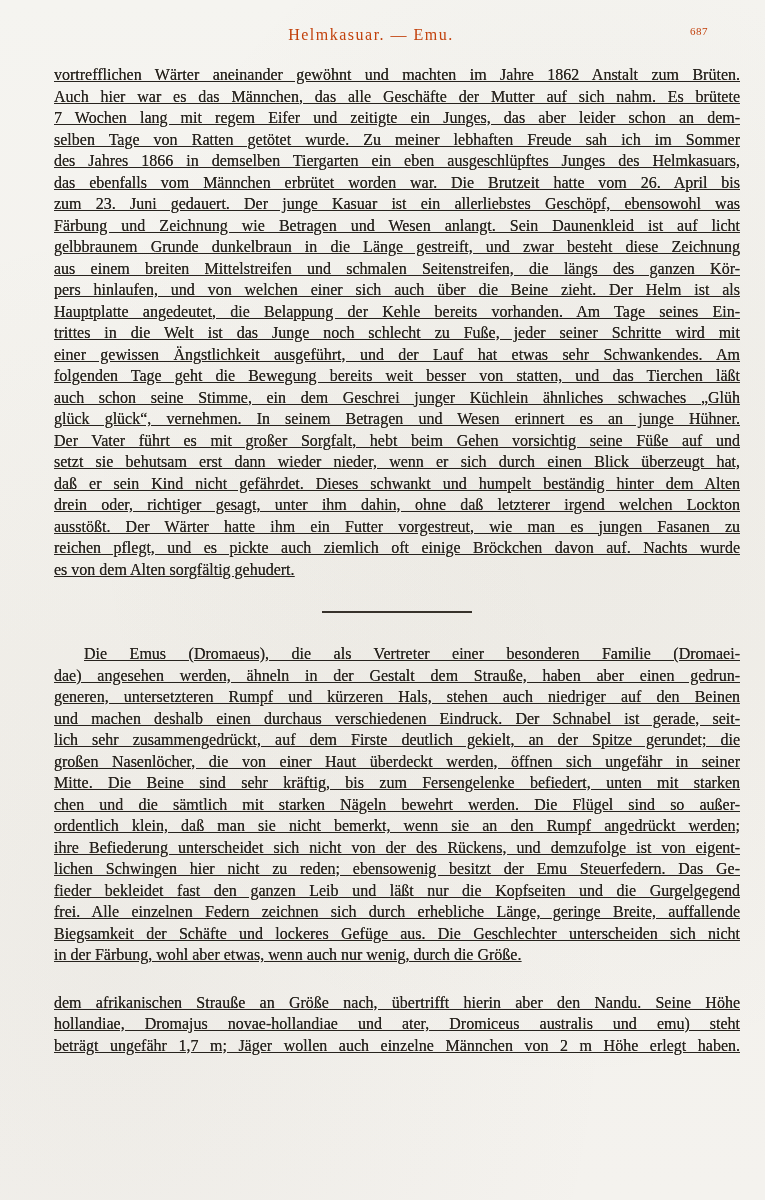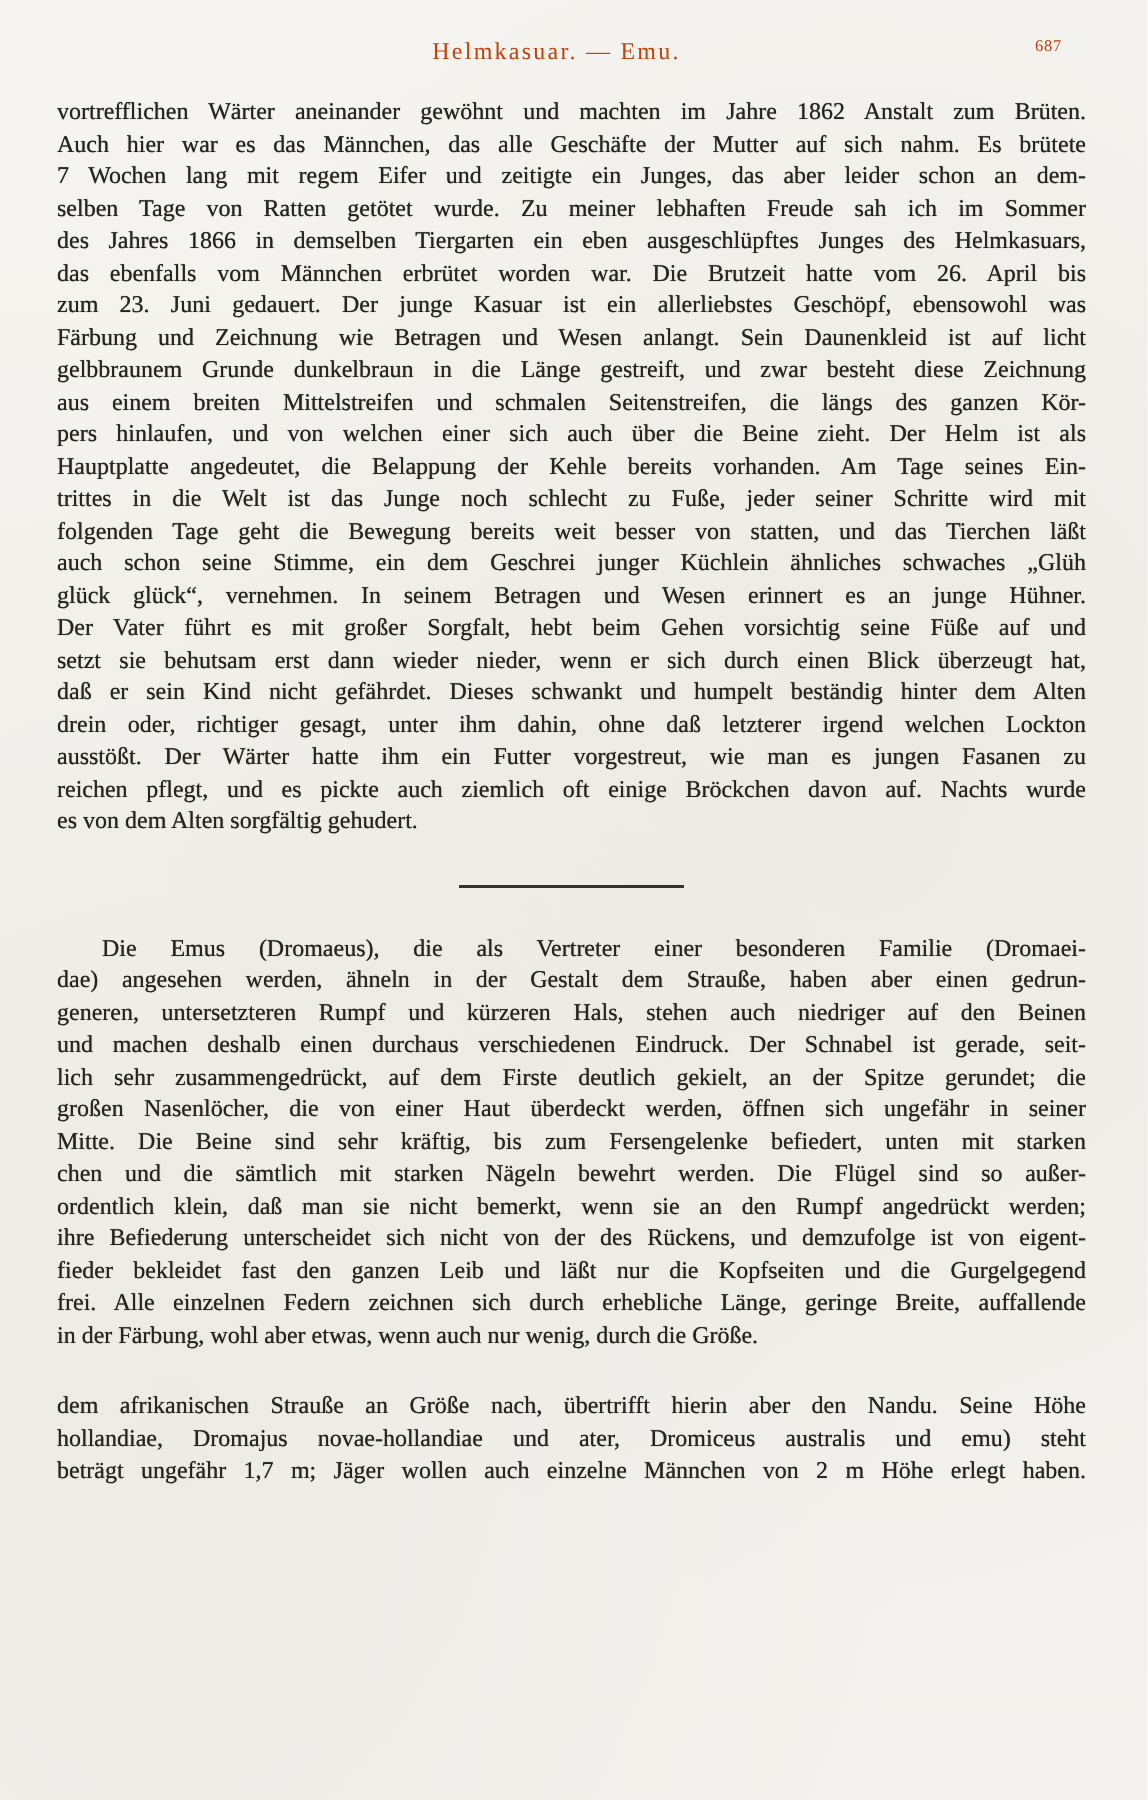--- a/index.html
+++ b/index.html
@@ -36,22 +36,23 @@
   .page-number {
     position: absolute;
     right: 6px;
     top: -1px;
     letter-spacing: 0.5px;
     font-size: 11px;
   }
   .text-block {
     position: absolute;
     top: 64px;
-    left: 38px;
+    left: 54px;
     width: 686px;
+    text-decoration: underline;
   }
   .paragraph { margin: 0; }
   .line {
     height: 21.5px;
     line-height: 21.5px;
     font-size: 16px;
     text-align: justify;
     text-align-last: justify;
     text-shadow: 0 0 0.5px rgba(40,35,28,0.85);
     white-space: normal;
@@ -85,20 +86,21 @@
         <div class="line">selben Tage von Ratten getötet wurde. Zu meiner lebhaften Freude sah ich im Sommer</div>
         <div class="line">des Jahres 1866 in demselben Tiergarten ein eben ausgeschlüpftes Junges des Helmkasuars,</div>
         <div class="line">das ebenfalls vom Männchen erbrütet worden war. Die Brutzeit hatte vom 26. April bis</div>
         <div class="line">zum 23. Juni gedauert. Der junge Kasuar ist ein allerliebstes Geschöpf, ebensowohl was</div>
         <div class="line">Färbung und Zeichnung wie Betragen und Wesen anlangt. Sein Daunenkleid ist auf licht</div>
         <div class="line">gelbbraunem Grunde dunkelbraun in die Länge gestreift, und zwar besteht diese Zeichnung</div>
         <div class="line">aus einem breiten Mittelstreifen und schmalen Seitenstreifen, die längs des ganzen Kör-</div>
         <div class="line">pers hinlaufen, und von welchen einer sich auch über die Beine zieht. Der Helm ist als</div>
         <div class="line">Hauptplatte angedeutet, die Belappung der Kehle bereits vorhanden. Am Tage seines Ein-</div>
         <div class="line">trittes in die Welt ist das Junge noch schlecht zu Fuße, jeder seiner Schritte wird mit</div>
+        <div class="line">einer gewissen Ängstlichkeit ausgeführt, und der Lauf hat etwas sehr Schwankendes. Am</div>
         <div class="line">folgenden Tage geht die Bewegung bereits weit besser von statten, und das Tierchen läßt</div>
         <div class="line">auch schon seine Stimme, ein dem Geschrei junger Küchlein ähnliches schwaches „Glüh</div>
         <div class="line">glück glück“, vernehmen. In seinem Betragen und Wesen erinnert es an junge Hühner.</div>
         <div class="line">Der Vater führt es mit großer Sorgfalt, hebt beim Gehen vorsichtig seine Füße auf und</div>
         <div class="line">setzt sie behutsam erst dann wieder nieder, wenn er sich durch einen Blick überzeugt hat,</div>
         <div class="line">daß er sein Kind nicht gefährdet. Dieses schwankt und humpelt beständig hinter dem Alten</div>
         <div class="line">drein oder, richtiger gesagt, unter ihm dahin, ohne daß letzterer irgend welchen Lockton</div>
         <div class="line">ausstößt. Der Wärter hatte ihm ein Futter vorgestreut, wie man es jungen Fasanen zu</div>
         <div class="line">reichen pflegt, und es pickte auch ziemlich oft einige Bröckchen davon auf. Nachts wurde</div>
         <div class="line no-justify-last">es von dem Alten sorgfältig gehudert.</div>
@@ -108,22 +110,24 @@
         <div class="line indented">Die Emus (Dromaeus), die als Vertreter einer besonderen Familie (Dromaei-</div>
         <div class="line">dae) angesehen werden, ähneln in der Gestalt dem Strauße, haben aber einen gedrun-</div>
         <div class="line">generen, untersetzteren Rumpf und kürzeren Hals, stehen auch niedriger auf den Beinen</div>
         <div class="line">und machen deshalb einen durchaus verschiedenen Eindruck. Der Schnabel ist gerade, seit-</div>
         <div class="line">lich sehr zusammengedrückt, auf dem Firste deutlich gekielt, an der Spitze gerundet; die</div>
         <div class="line">großen Nasenlöcher, die von einer Haut überdeckt werden, öffnen sich ungefähr in seiner</div>
         <div class="line">Mitte. Die Beine sind sehr kräftig, bis zum Fersengelenke befiedert, unten mit starken</div>
         <div class="line">chen und die sämtlich mit starken Nägeln bewehrt werden. Die Flügel sind so außer-</div>
         <div class="line">ordentlich klein, daß man sie nicht bemerkt, wenn sie an den Rumpf angedrückt werden;</div>
         <div class="line">ihre Befiederung unterscheidet sich nicht von der des Rückens, und demzufolge ist von eigent-</div>
+        <div class="line">lichen Schwingen hier nicht zu reden; ebensowenig besitzt der Emu Steuerfedern. Das Ge-</div>
         <div class="line">fieder bekleidet fast den ganzen Leib und läßt nur die Kopfseiten und die Gurgelgegend</div>
         <div class="line">frei. Alle einzelnen Federn zeichnen sich durch erhebliche Länge, geringe Breite, auffallende</div>
+        <div class="line">Biegsamkeit der Schäfte und lockeres Gefüge aus. Die Geschlechter unterscheiden sich nicht</div>
         <div class="line no-justify-last">in der Färbung, wohl aber etwas, wenn auch nur wenig, durch die Größe.</div>
       </div>
     <div class="paragraph para-last">
         <div class="line">dem afrikanischen Strauße an Größe nach, übertrifft hierin aber den Nandu. Seine Höhe</div>
         <div class="line">hollandiae, Dromajus novae-hollandiae und ater, Dromiceus australis und emu) steht</div>
         <div class="line">beträgt ungefähr 1,7 m; Jäger wollen auch einzelne Männchen von 2 m Höhe erlegt haben.</div>
       </div>
   </div>
 
 </div>

